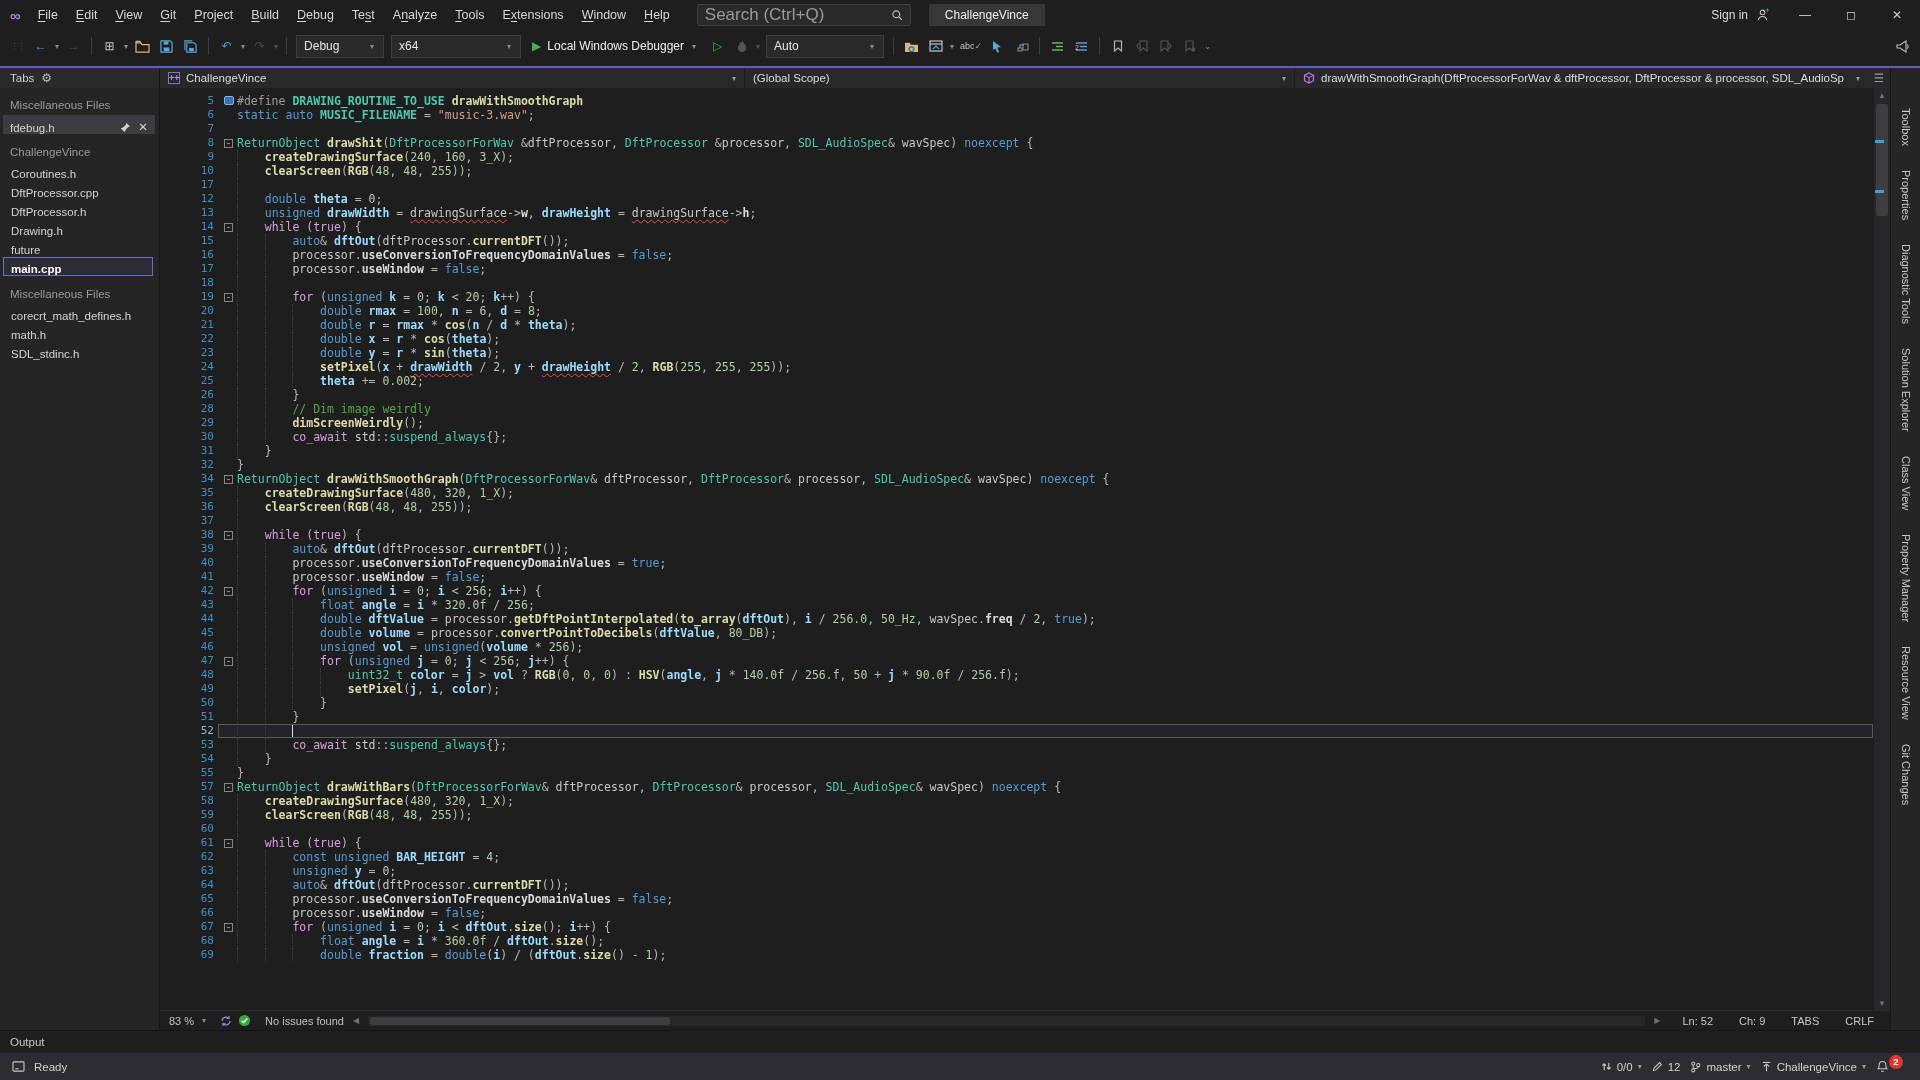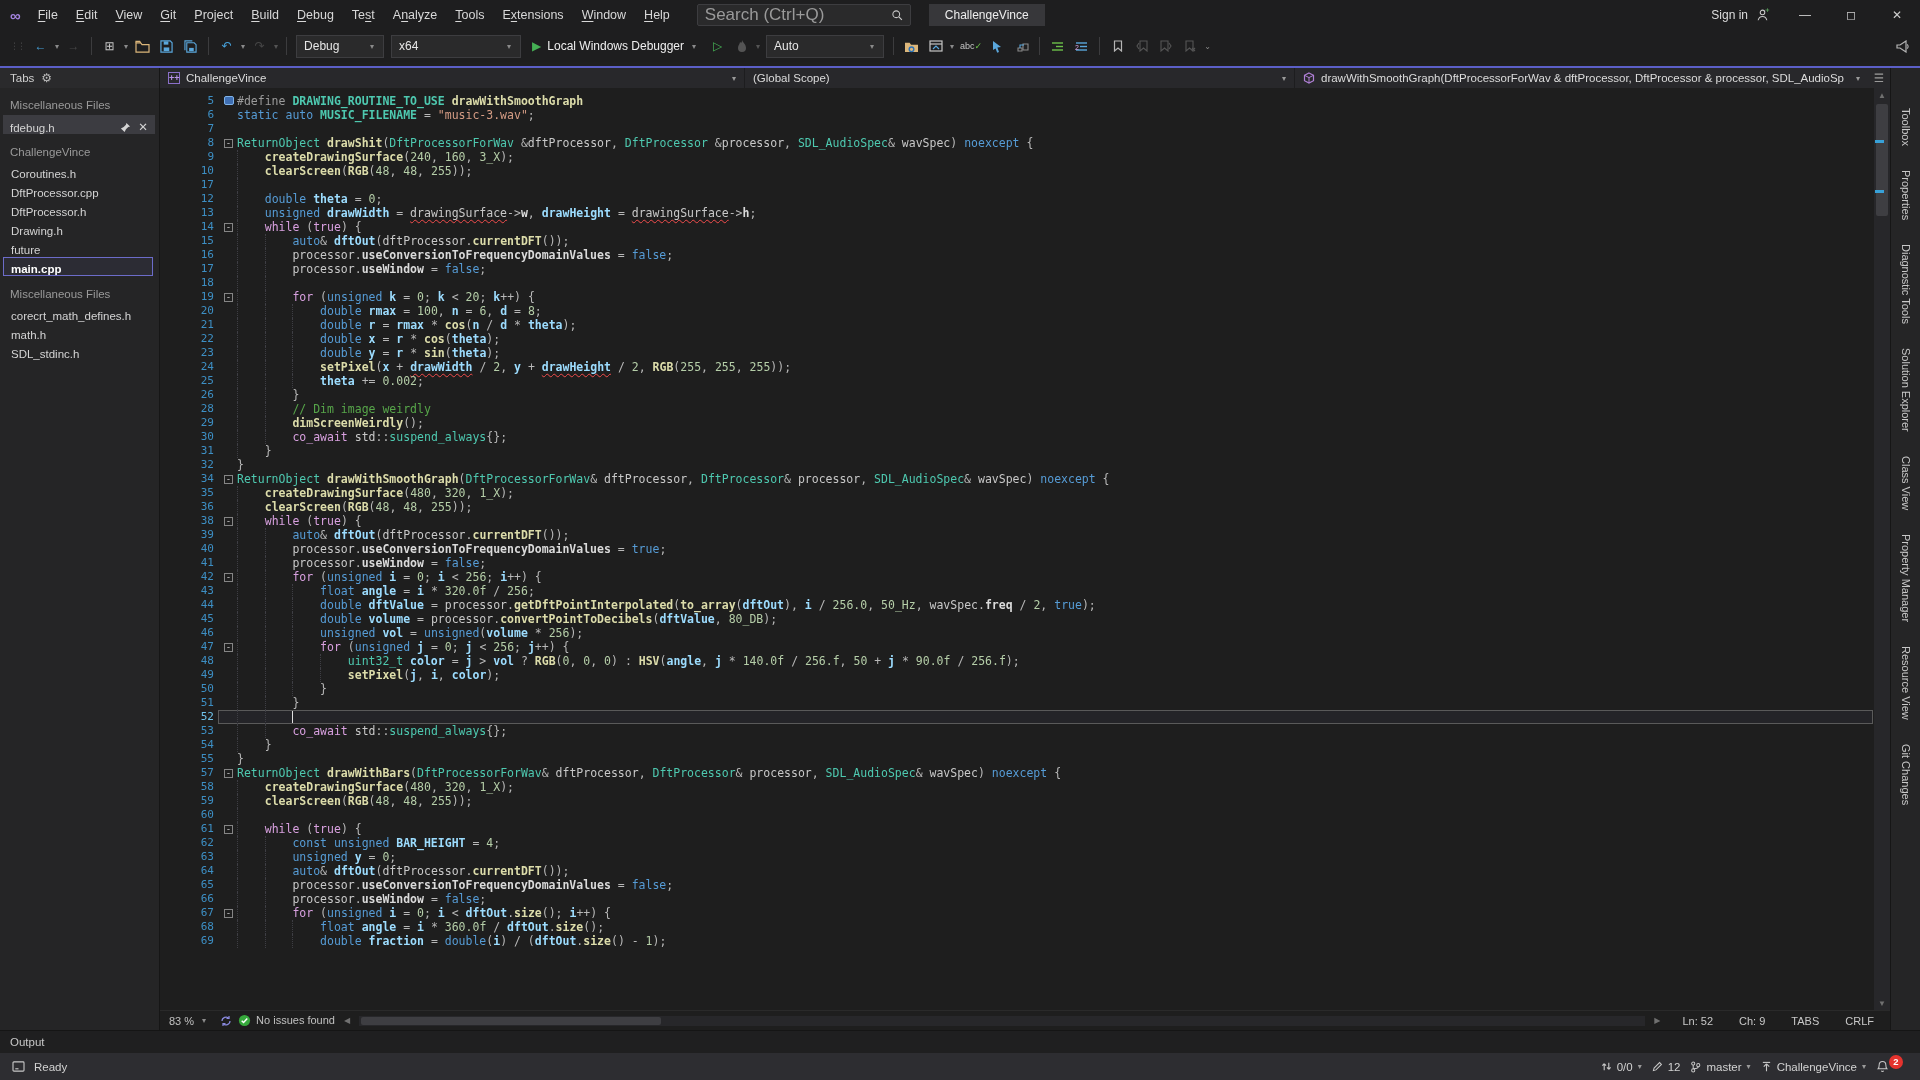--- a/index.html
+++ b/index.html
@@ -75,21 +75,21 @@
 
   .vscroll{width:16px;background:#27272a;position:relative}
   .vs-arrow{height:14px;display:flex;align-items:center;justify-content:center;color:#707070;font-size:8px}
   .vs-arrow.bottom{position:absolute;bottom:0;left:0;right:0}
   .vthumb{position:absolute;left:2px;right:2px;top:16px;height:112px;background:#3e3e42;border-radius:2px}
   .vmark{position:absolute;left:1px;width:9px;height:3px;background:#38a1d8}
 
   
   .editor-strip{height:20px;display:flex;align-items:center;background:#1e1e1e;border-top:1px solid #2a2a2a;font-size:11px;color:#c0c0c0;padding:0 3px;gap:6px}
   .zoom-dd{display:flex;align-items:center;gap:6px;padding:0 6px}
-  .health{display:flex;align-items:flex-start;gap:5px}
+  .health{display:flex;align-items:center;gap:14px}
   .hs-arrow{color:#707070;font-size:8px;padding:0 3px}
   .hs-track{flex:1;height:10px;background:#27272a;position:relative}
   .hs-thumb{position:absolute;top:1px;bottom:1px;left:2px;width:300px;background:#3e3e42;border-radius:2px}
   .doc-info{display:flex;align-items:center}
   .doc-info span{padding:0 13px;color:#c8c8c8}
 
   
   .right-rail{width:30px;background:#252526;border-left:1px solid #161616;display:flex;flex-direction:column;align-items:center;padding-top:40px;gap:24px}
   .rail-tab{writing-mode:vertical-rl;font-size:11px;color:#c8c8c8;white-space:nowrap}
 
@@ -387,20 +387,21 @@
           <div class="cline"><span class="ln">25</span><span class="fold"></span><span class="g" style="left: calc(0ch + 77px);"></span><span class="g" style="left: calc(4ch + 77px);"></span><span class="g" style="left: calc(8ch + 77px);"></span><span><span class="pl">            </span><span class="vr">theta</span><span class="pl"> += </span><span class="nm">0.002</span><span class="pl">;</span></span></div>
           <div class="cline"><span class="ln">26</span><span class="fold"></span><span class="g" style="left: calc(0ch + 77px);"></span><span class="g" style="left: calc(4ch + 77px);"></span><span><span class="pl">        }</span></span></div>
           <div class="cline"><span class="ln">28</span><span class="fold"></span><span class="g" style="left: calc(0ch + 77px);"></span><span class="g" style="left: calc(4ch + 77px);"></span><span><span class="pl">        </span><span class="cm">// Dim image weirdly</span></span></div>
           <div class="cline"><span class="ln">29</span><span class="fold"></span><span class="g" style="left: calc(0ch + 77px);"></span><span class="g" style="left: calc(4ch + 77px);"></span><span><span class="pl">        </span><span class="fn">dimScreenWeirdly</span><span class="pl">();</span></span></div>
           <div class="cline"><span class="ln">30</span><span class="fold"></span><span class="g" style="left: calc(0ch + 77px);"></span><span class="g" style="left: calc(4ch + 77px);"></span><span><span class="pl">        </span><span class="ct">co_await</span><span class="pl"> </span><span class="id">std</span><span class="pl">::</span><span class="ty">suspend_always</span><span class="pl">{};</span></span></div>
           <div class="cline"><span class="ln">31</span><span class="fold"></span><span class="g" style="left: calc(0ch + 77px);"></span><span><span class="pl">    }</span></span></div>
           <div class="cline"><span class="ln">32</span><span class="fold"></span><span><span class="pl">}</span></span></div>
           <div class="cline"><span class="ln">34</span><span class="fold"><span class="fbox">-</span></span><span><span class="ty">ReturnObject </span><span class="fn">drawWithSmoothGraph</span><span class="pl">(</span><span class="ty">DftProcessorForWav</span><span class="pl">&amp; </span><span class="id">dftProcessor</span><span class="pl">, </span><span class="ty">DftProcessor</span><span class="pl">&amp; </span><span class="id">processor</span><span class="pl">, </span><span class="ty">SDL_AudioSpec</span><span class="pl">&amp; </span><span class="id">wavSpec</span><span class="pl">) </span><span class="kw">noexcept</span><span class="pl"> {</span></span></div>
           <div class="cline"><span class="ln">35</span><span class="fold"></span><span class="g" style="left: calc(0ch + 77px);"></span><span><span class="pl">    </span><span class="fn">createDrawingSurface</span><span class="pl">(</span><span class="nm">480</span><span class="pl">, </span><span class="nm">320</span><span class="pl">, </span><span class="nm">1_X</span><span class="pl">);</span></span></div>
           <div class="cline"><span class="ln">36</span><span class="fold"></span><span class="g" style="left: calc(0ch + 77px);"></span><span><span class="pl">    </span><span class="fn">clearScreen</span><span class="pl">(</span><span class="fn">RGB</span><span class="pl">(</span><span class="nm">48</span><span class="pl">, </span><span class="nm">48</span><span class="pl">, </span><span class="nm">255</span><span class="pl">));</span></span></div>
+          <div class="cline"><span class="ln">37</span><span class="fold"></span><span class="g" style="left: calc(0ch + 77px);"></span><span></span></div>
           <div class="cline"><span class="ln">38</span><span class="fold"><span class="fbox">-</span></span><span class="g" style="left: calc(0ch + 77px);"></span><span><span class="pl">    </span><span class="ct">while</span><span class="pl"> (</span><span class="ct">true</span><span class="pl">) {</span></span></div>
           <div class="cline"><span class="ln">39</span><span class="fold"></span><span class="g" style="left: calc(0ch + 77px);"></span><span class="g" style="left: calc(4ch + 77px);"></span><span><span class="pl">        </span><span class="kw">auto</span><span class="pl">&amp; </span><span class="vr">dftOut</span><span class="pl">(</span><span class="id">dftProcessor</span><span class="pl">.</span><span class="fn">currentDFT</span><span class="pl">());</span></span></div>
           <div class="cline"><span class="ln">40</span><span class="fold"></span><span class="g" style="left: calc(0ch + 77px);"></span><span class="g" style="left: calc(4ch + 77px);"></span><span><span class="pl">        </span><span class="id">processor</span><span class="pl">.</span><span class="mb">useConversionToFrequencyDomainValues</span><span class="pl"> = </span><span class="kw">true</span><span class="pl">;</span></span></div>
           <div class="cline"><span class="ln">41</span><span class="fold"></span><span class="g" style="left: calc(0ch + 77px);"></span><span class="g" style="left: calc(4ch + 77px);"></span><span><span class="pl">        </span><span class="id">processor</span><span class="pl">.</span><span class="mb">useWindow</span><span class="pl"> = </span><span class="kw">false</span><span class="pl">;</span></span></div>
           <div class="cline"><span class="ln">42</span><span class="fold"><span class="fbox">-</span></span><span class="g" style="left: calc(0ch + 77px);"></span><span class="g" style="left: calc(4ch + 77px);"></span><span><span class="pl">        </span><span class="ct">for</span><span class="pl"> (</span><span class="kw">unsigned </span><span class="vr">i</span><span class="pl"> = </span><span class="nm">0</span><span class="pl">; </span><span class="vr">i</span><span class="pl"> &lt; </span><span class="nm">256</span><span class="pl">; </span><span class="vr">i</span><span class="pl">++) {</span></span></div>
           <div class="cline"><span class="ln">43</span><span class="fold"></span><span class="g" style="left: calc(0ch + 77px);"></span><span class="g" style="left: calc(4ch + 77px);"></span><span class="g" style="left: calc(8ch + 77px);"></span><span><span class="pl">            </span><span class="kw">float </span><span class="vr">angle</span><span class="pl"> = </span><span class="vr">i</span><span class="pl"> * </span><span class="nm">320.0f</span><span class="pl"> / </span><span class="nm">256</span><span class="pl">;</span></span></div>
           <div class="cline"><span class="ln">44</span><span class="fold"></span><span class="g" style="left: calc(0ch + 77px);"></span><span class="g" style="left: calc(4ch + 77px);"></span><span class="g" style="left: calc(8ch + 77px);"></span><span><span class="pl">            </span><span class="kw">double </span><span class="vr">dftValue</span><span class="pl"> = </span><span class="id">processor</span><span class="pl">.</span><span class="fn">getDftPointInterpolated</span><span class="pl">(</span><span class="fn">to_array</span><span class="pl">(</span><span class="vr">dftOut</span><span class="pl">), </span><span class="vr">i</span><span class="pl"> / </span><span class="nm">256.0</span><span class="pl">, </span><span class="nm">50_Hz</span><span class="pl">, </span><span class="id">wavSpec</span><span class="pl">.</span><span class="mb">freq</span><span class="pl"> / </span><span class="nm">2</span><span class="pl">, </span><span class="kw">true</span><span class="pl">);</span></span></div>
           <div class="cline"><span class="ln">45</span><span class="fold"></span><span class="g" style="left: calc(0ch + 77px);"></span><span class="g" style="left: calc(4ch + 77px);"></span><span class="g" style="left: calc(8ch + 77px);"></span><span><span class="pl">            </span><span class="kw">double </span><span class="vr">volume</span><span class="pl"> = </span><span class="id">processor</span><span class="pl">.</span><span class="fn">convertPointToDecibels</span><span class="pl">(</span><span class="vr">dftValue</span><span class="pl">, </span><span class="nm">80_DB</span><span class="pl">);</span></span></div>
           <div class="cline"><span class="ln">46</span><span class="fold"></span><span class="g" style="left: calc(0ch + 77px);"></span><span class="g" style="left: calc(4ch + 77px);"></span><span class="g" style="left: calc(8ch + 77px);"></span><span><span class="pl">            </span><span class="kw">unsigned </span><span class="vr">vol</span><span class="pl"> = </span><span class="kw">unsigned</span><span class="pl">(</span><span class="vr">volume</span><span class="pl"> * </span><span class="nm">256</span><span class="pl">);</span></span></div>
           <div class="cline"><span class="ln">47</span><span class="fold"><span class="fbox">-</span></span><span class="g" style="left: calc(0ch + 77px);"></span><span class="g" style="left: calc(4ch + 77px);"></span><span class="g" style="left: calc(8ch + 77px);"></span><span><span class="pl">            </span><span class="ct">for</span><span class="pl"> (</span><span class="kw">unsigned </span><span class="vr">j</span><span class="pl"> = </span><span class="nm">0</span><span class="pl">; </span><span class="vr">j</span><span class="pl"> &lt; </span><span class="nm">256</span><span class="pl">; </span><span class="vr">j</span><span class="pl">++) {</span></span></div>

